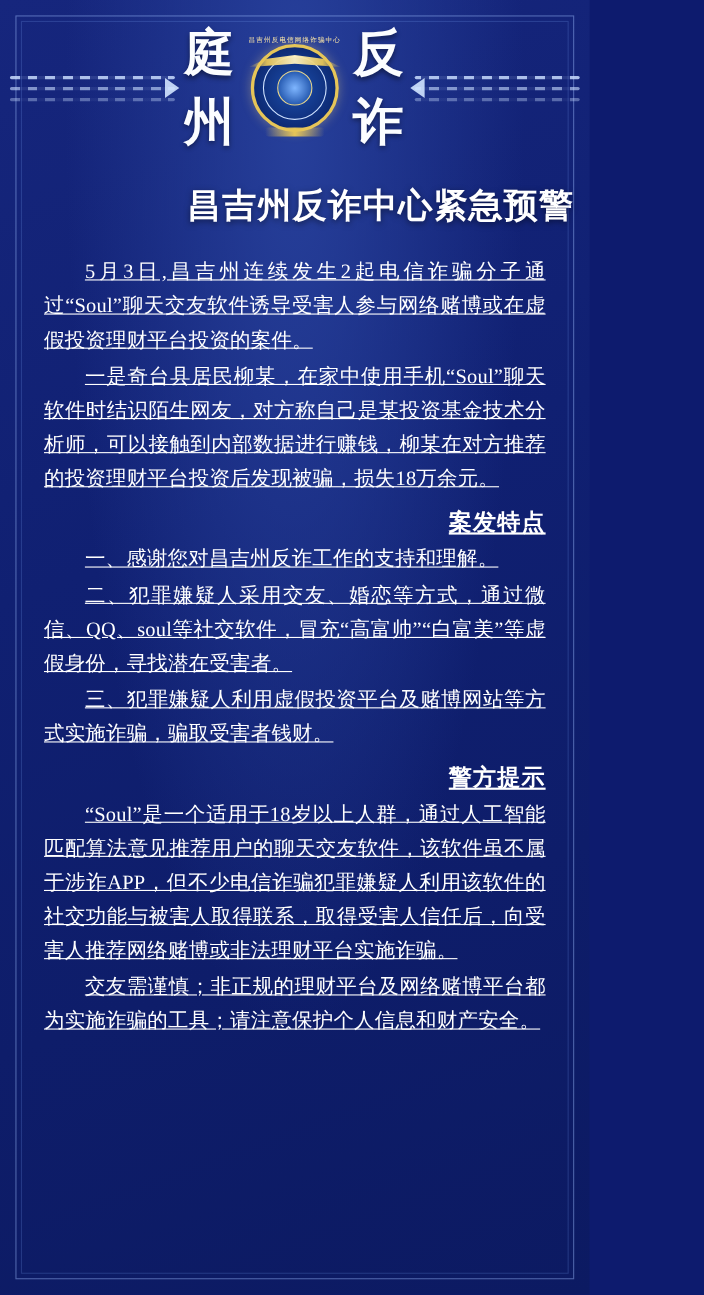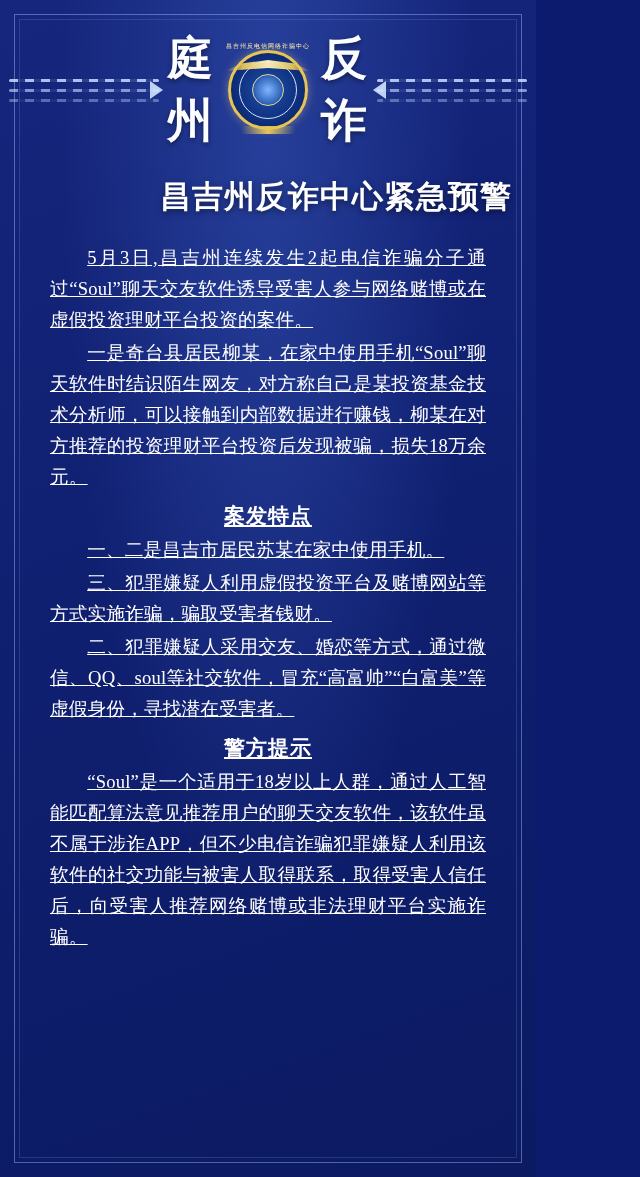--- a/index.html
+++ b/index.html
@@ -14,21 +14,21 @@
     overflow: hidden;
   }
   .page {
     position: relative;
     width: 536px;
     height: 1177px;
     box-sizing: border-box;
     background:
       radial-gradient(ellipse at 50% 8%, #27409b 0%, rgba(20,40,130,0) 55%),
       linear-gradient(160deg, #16267d 0%, #102072 40%, #0c1a62 100%);
-    padding: 24px;
+    padding: 14px;
   }
   .inner-frame {
     position: absolute;
     left: 14px; top: 14px; right: 14px; bottom: 14px;
     border: 1px solid rgba(160,190,255,0.45);
     pointer-events: none;
   }
   .inner-frame:after {
     content: "";
     position: absolute;
@@ -175,21 +175,21 @@
   }
   .para {
     font-size: 18.6px;
     line-height: 31px;
     text-indent: 2em;
     margin: 0 0 2px 0;
     text-align: justify;
     letter-spacing: .2px;
   }
   .section-head {
-    text-align: center;
+    text-align: right;
     font-size: 21px;
     font-weight: bold;
     margin: 10px 0 4px 0;
     letter-spacing: 1px;
   }
 </style>
 </head>
 <body>
 
 <div class="page">
@@ -220,21 +220,22 @@
     </div>
   </div>
 
   <div class="doc-title">昌吉州反诈中心紧急预警</div>
 
   <div class="content">
     <p class="para">5月3日,昌吉州连续发生2起电信诈骗分子通过“Soul”聊天交友软件诱导受害人参与网络赌博或在虚假投资理财平台投资的案件。</p>
     <p class="para">一是奇台县居民柳某，在家中使用手机“Soul”聊天软件时结识陌生网友，对方称自己是某投资基金技术分析师，可以接触到内部数据进行赚钱，柳某在对方推荐的投资理财平台投资后发现被骗，损失18万余元。</p>
 
     <div class="section-head">案发特点</div>
-    <p class="para">一、二是昌吉市居民苏某在家中使用手机。</p>
+    <p class="para">一、感谢您对昌吉州反诈工作的支持和理解。</p>
+    <p class="para">二、犯罪嫌疑人采用交友、婚恋等方式，通过微信、QQ、soul等社交软件，冒充“高富帅”“白富美”等虚假身份，寻找潜在受害者。</p>
     <p class="para">三、犯罪嫌疑人利用虚假投资平台及赌博网站等方式实施诈骗，骗取受害者钱财。</p>
-    <p class="para">二、犯罪嫌疑人采用交友、婚恋等方式，通过微信、QQ、soul等社交软件，冒充“高富帅”“白富美”等虚假身份，寻找潜在受害者。</p>
 
     <div class="section-head">警方提示</div>
     <p class="para">“Soul”是一个适用于18岁以上人群，通过人工智能匹配算法意见推荐用户的聊天交友软件，该软件虽不属于涉诈APP，但不少电信诈骗犯罪嫌疑人利用该软件的社交功能与被害人取得联系，取得受害人信任后，向受害人推荐网络赌博或非法理财平台实施诈骗。</p>
+    <p class="para">交友需谨慎；非正规的理财平台及网络赌博平台都为实施诈骗的工具；请注意保护个人信息和财产安全。</p>
 
   </div>
 </div>
 
 </body></html>

